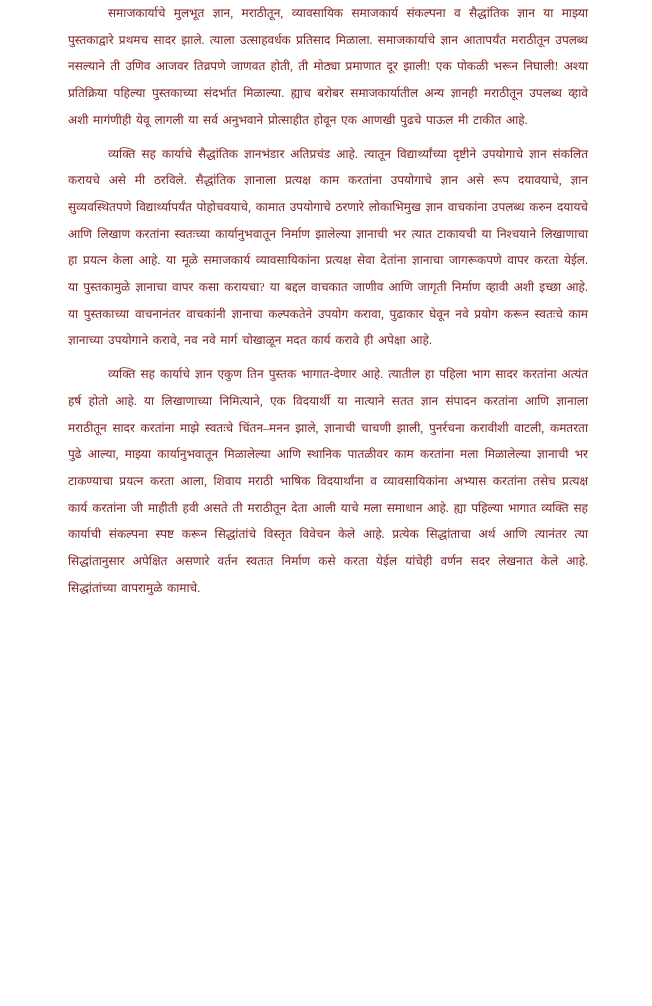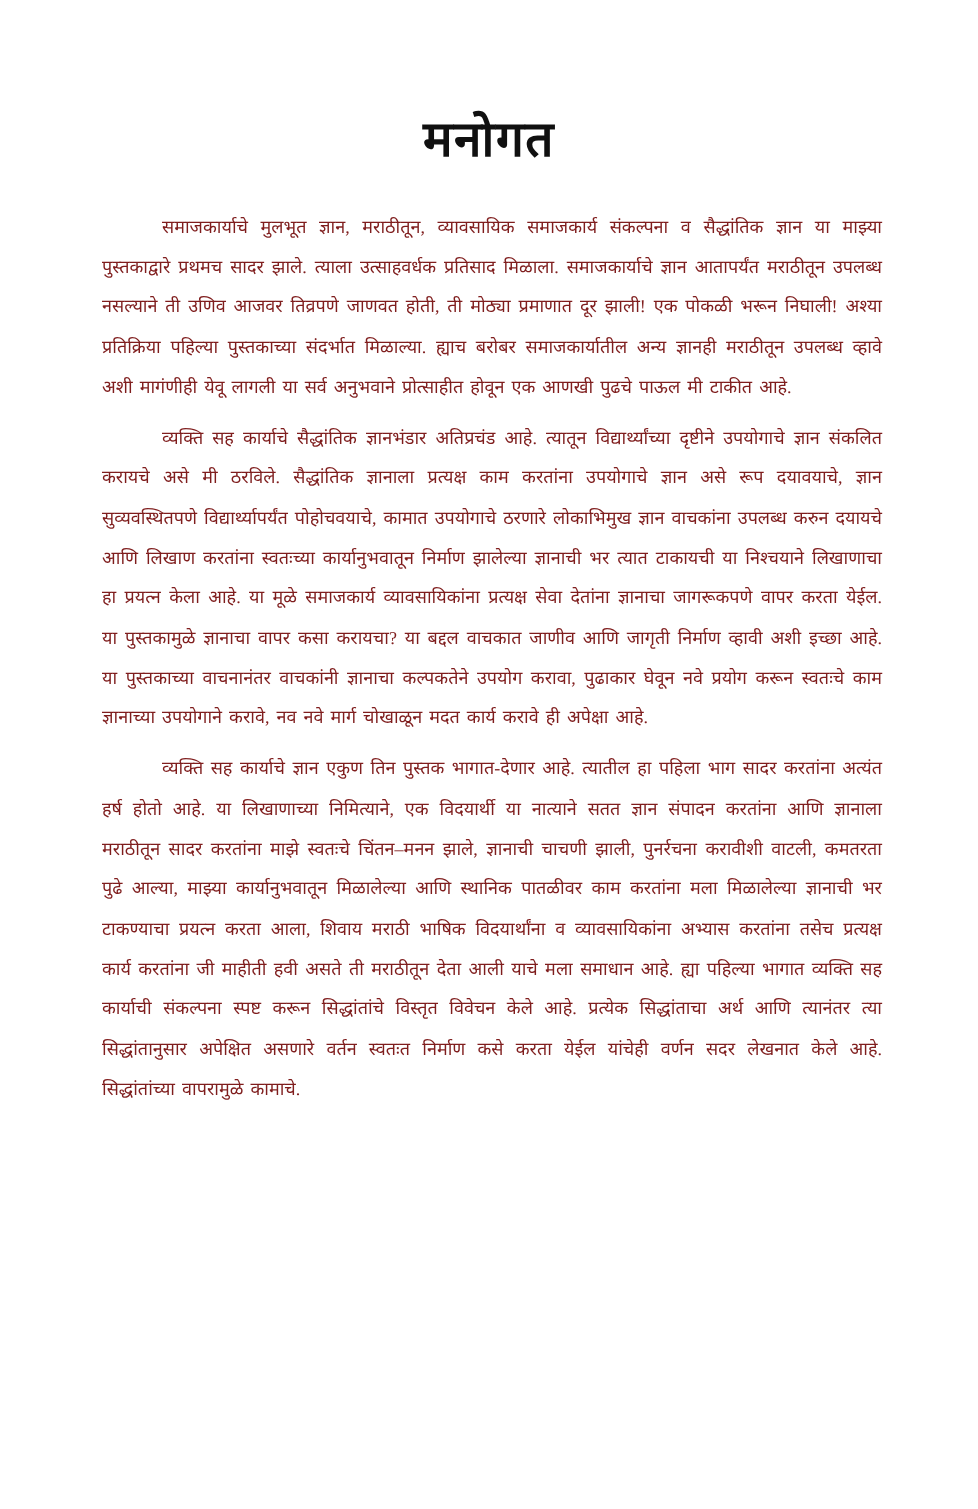--- a/index.html
+++ b/index.html
@@ -36,20 +36,19 @@
     text-indent: 40px;
     word-spacing: 0.14em;
     font-weight: 500;
     color: #7f1d1d;
   }
 </style>
 </head>
 <body>
 
 <div class="page">
-  <h1 class="page-title">मनोगत</h1>
 
   <div class="content">
     <p class="body-para">समाजकार्याचे मुलभूत ज्ञान, मराठीतून, व्यावसायिक समाजकार्य संकल्पना व सैद्धांतिक ज्ञान या माझ्या पुस्तकाद्वारे प्रथमच सादर झाले. त्याला उत्साहवर्धक प्रतिसाद मिळाला. समाजकार्याचे ज्ञान आतापर्यंत मराठीतून उपलब्ध नसल्याने ती उणिव आजवर तिव्रपणे जाणवत होती, ती मोठ्या प्रमाणात दूर झाली! एक पोकळी भरून निघाली! अश्या प्रतिक्रिया पहिल्या पुस्तकाच्या संदर्भात मिळाल्या. ह्याच बरोबर समाजकार्यातील अन्य ज्ञानही मराठीतून उपलब्ध व्हावे अशी मागंणीही येवू लागली या सर्व अनुभवाने प्रोत्साहीत होवून एक आणखी पुढचे पाऊल मी टाकीत आहे.</p>
     <p class="body-para">व्यक्ति सह कार्याचे सैद्धांतिक ज्ञानभंडार अतिप्रचंड आहे. त्यातून विद्यार्थ्यांच्या दृष्टीने उपयोगाचे ज्ञान संकलित करायचे असे मी ठरविले. सैद्धांतिक ज्ञानाला प्रत्यक्ष काम करतांना उपयोगाचे ज्ञान असे रूप दयावयाचे, ज्ञान सुव्यवस्थितपणे विद्यार्थ्यापर्यंत पोहोचवयाचे, कामात उपयोगाचे ठरणारे लोकाभिमुख ज्ञान वाचकांना उपलब्ध करुन दयायचे आणि लिखाण करतांना स्वतःच्या कार्यानुभवातून निर्माण झालेल्या ज्ञानाची भर त्यात टाकायची या निश्चयाने लिखाणाचा हा प्रयत्न केला आहे. या मूळे समाजकार्य व्यावसायिकांना प्रत्यक्ष सेवा देतांना ज्ञानाचा जागरूकपणे वापर करता येईल. या पुस्तकामुळे ज्ञानाचा वापर कसा करायचा? या बद्दल वाचकात जाणीव आणि जागृती निर्माण व्हावी अशी इच्छा आहे. या पुस्तकाच्या वाचनानंतर वाचकांनी ज्ञानाचा कल्पकतेने उपयोग करावा, पुढाकार घेवून नवे प्रयोग करून स्वतःचे काम ज्ञानाच्या उपयोगाने करावे, नव नवे मार्ग चोखाळून मदत कार्य करावे ही अपेक्षा आहे.</p>
     <p class="body-para">व्यक्ति सह कार्याचे ज्ञान एकुण तिन पुस्तक भागात-देणार आहे. त्यातील हा पहिला भाग सादर करतांना अत्यंत हर्ष होतो आहे. या लिखाणाच्या निमित्याने, एक विदयार्थी या नात्याने सतत ज्ञान संपादन करतांना आणि ज्ञानाला मराठीतून सादर करतांना माझे स्वतःचे चिंतन–मनन झाले, ज्ञानाची चाचणी झाली, पुनर्रचना करावीशी वाटली, कमतरता पुढे आल्या, माझ्या कार्यानुभवातून मिळालेल्या आणि स्थानिक पातळीवर काम करतांना मला मिळालेल्या ज्ञानाची भर टाकण्याचा प्रयत्न करता आला, शिवाय मराठी भाषिक विदयार्थांना व व्यावसायिकांना अभ्यास करतांना तसेच प्रत्यक्ष कार्य करतांना जी माहीती हवी असते ती मराठीतून देता आली याचे मला समाधान आहे. ह्या पहिल्या भागात व्यक्ति सह कार्याची संकल्पना स्पष्ट करून सिद्धांतांचे विस्तृत विवेचन केले आहे. प्रत्येक सिद्धांताचा अर्थ आणि त्यानंतर त्या सिद्धांतानुसार अपेक्षित असणारे वर्तन स्वतःत निर्माण कसे करता येईल यांचेही वर्णन सदर लेखनात केले आहे.  सिद्धांतांच्या वापरामुळे कामाचे.</p>
   </div>
 </div>
 
 </body></html>

